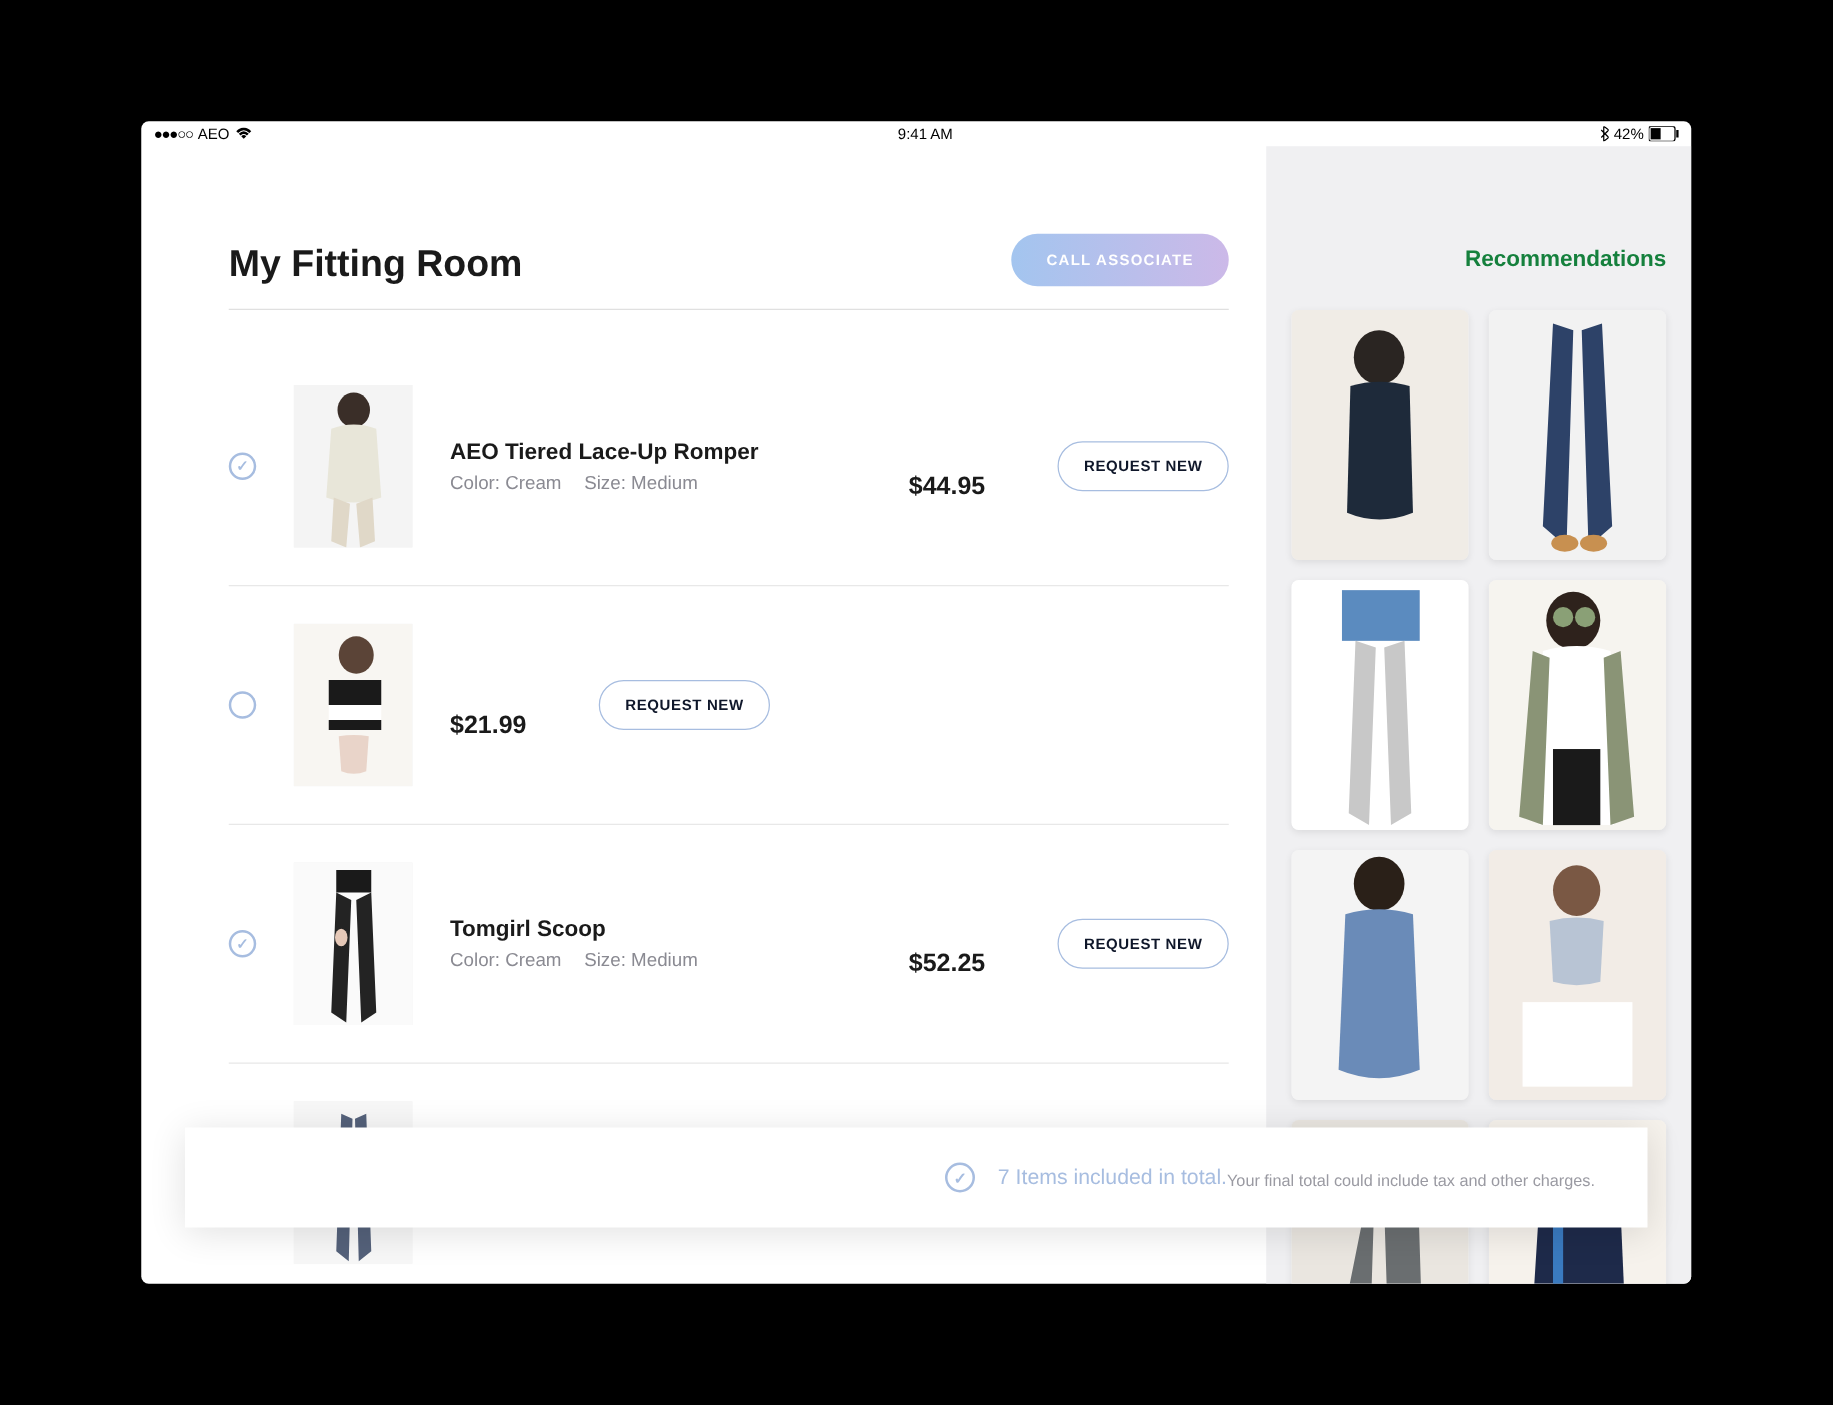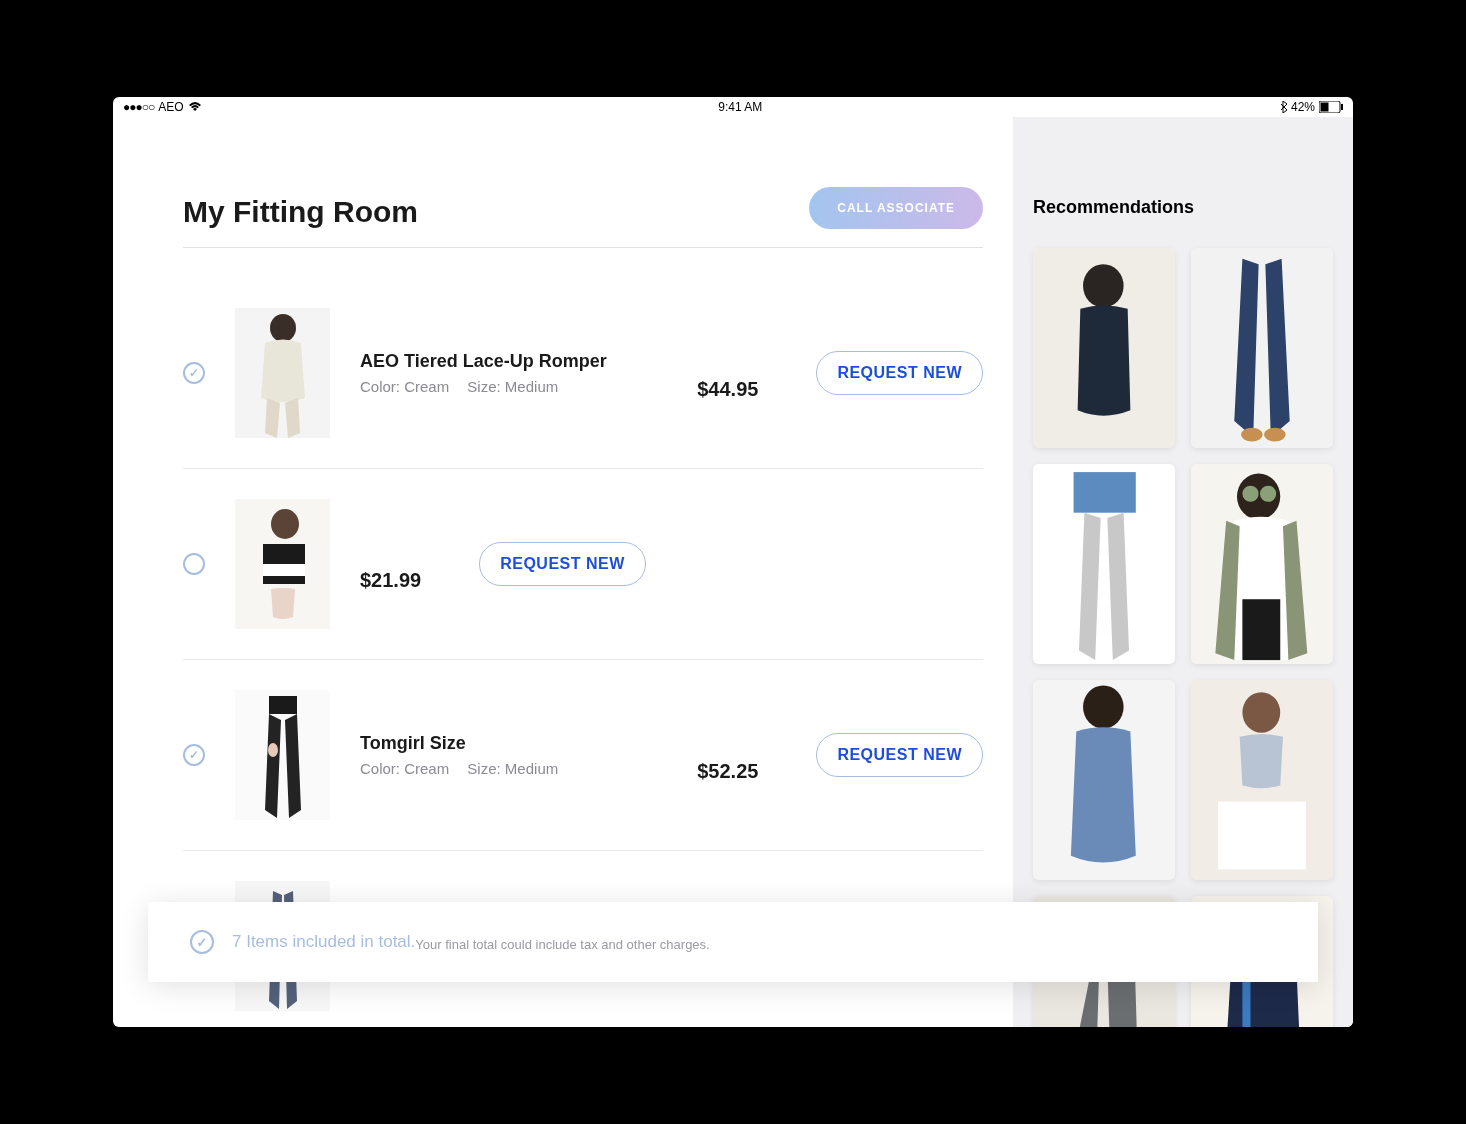--- a/index.html
+++ b/index.html
@@ -128,34 +128,34 @@
     .item-price {
       font-size: 20px;
       font-weight: 600;
       color: #1a1a1a;
       margin-right: 28px;
       margin-top: 32px;
     }
     .request-btn {
       border: 1.5px solid #a7bde0;
       background: transparent;
-      color: #1d4ed8;
+      color: #0f172a;
       padding: 12px 20px;
       border-radius: 22px;
-      font-size: 16px;
+      font-size: 12px;
       font-weight: 600;
       letter-spacing: 0.5px;
       cursor: pointer;
     }
 
     .sidebar-title {
-      text-align: left;
+      text-align: right;
       font-size: 18px;
       font-weight: 600;
-      color: #000000;
+      color: #15803d;
       margin-bottom: 30px;
     }
     .rec-grid {
       display: grid;
       grid-template-columns: 1fr 1fr;
       gap: 16px;
     }
     .rec-tile {
       aspect-ratio: 105/148;
       border-radius: 6px;
@@ -167,21 +167,21 @@
 
     .footer {
       position: absolute;
       bottom: 45px;
       left: 35px;
       right: 35px;
       background: #fff;
       box-shadow: 0 4px 30px rgba(0,0,0,0.12);
       padding: 28px 42px;
       display: flex;
-      justify-content: flex-start;
+      justify-content: flex-end;
       align-items: center;
       z-index: 5;
     }
     .footer-left {
       display: flex;
       align-items: center;
       gap: 18px;
     }
     .footer-check {
       width: 24px;
@@ -291,21 +291,21 @@
         <div class="checkbox checked"></div>
         <div class="item-img ph">
           <svg viewBox="0 0 95 130">
               <rect width="95" height="130" fill="#fafafa"></rect>
               <rect x="34" y="6" width="28" height="18" fill="#1a1a1a"></rect>
               <path d="M34 24 L30 120 L42 128 L46 30 M50 30 L54 128 L66 120 L62 24" fill="#232323"></path>
               <ellipse cx="38" cy="60" rx="5" ry="7" fill="#e6c9b8"></ellipse>
             </svg>
         </div>
         <div class="item-info">
-          <div class="item-name">Tomgirl Size</div>
+          <div class="item-name">Tomgirl Scoop</div>
           <div class="item-meta">
             <span>Color: Cream</span>
             <span>Size: Medium</span>
           </div>
         </div>
         <div class="item-price">$52.25</div>
         <button class="request-btn">REQUEST NEW</button>
       </div>
 
       <div class="item" style="border-bottom:none; opacity:0.8;">

